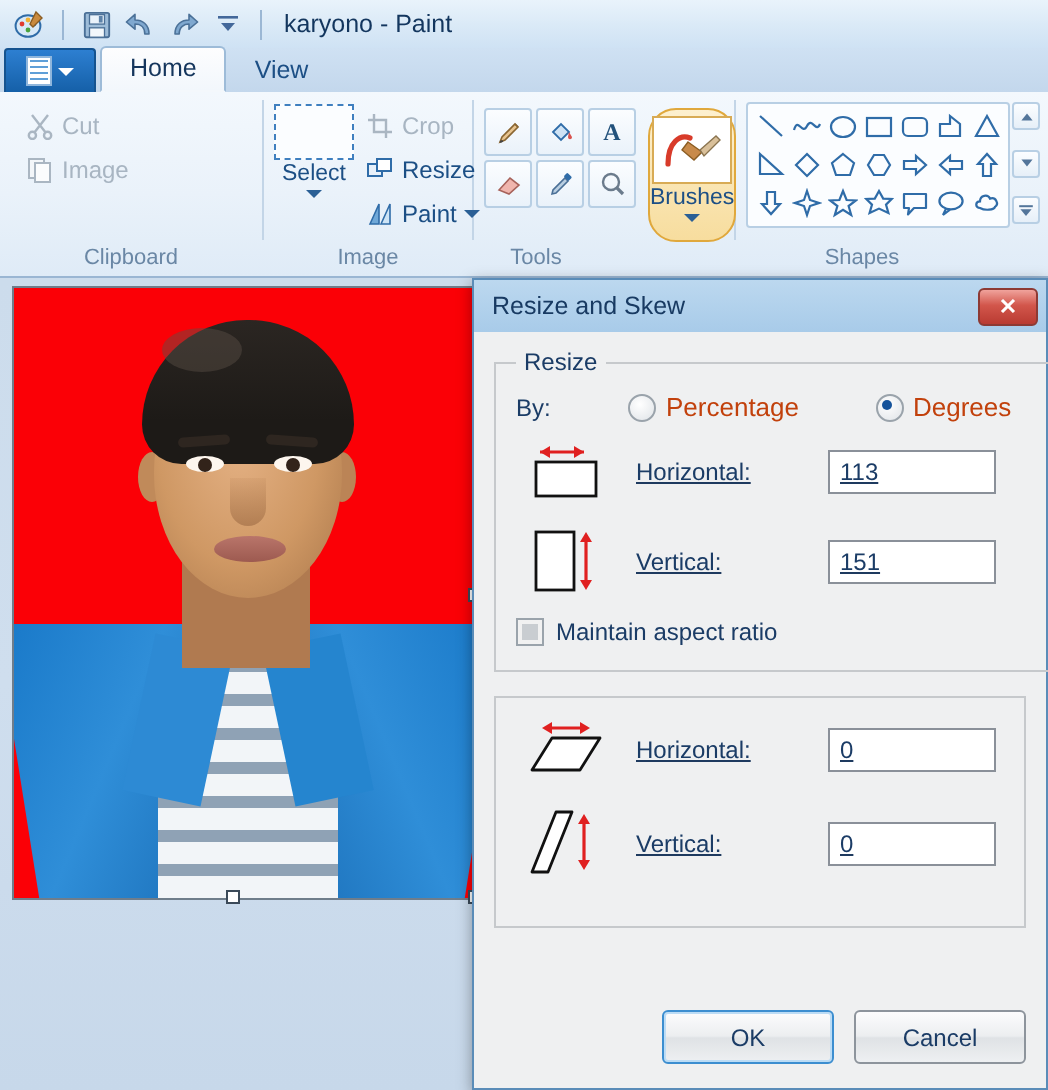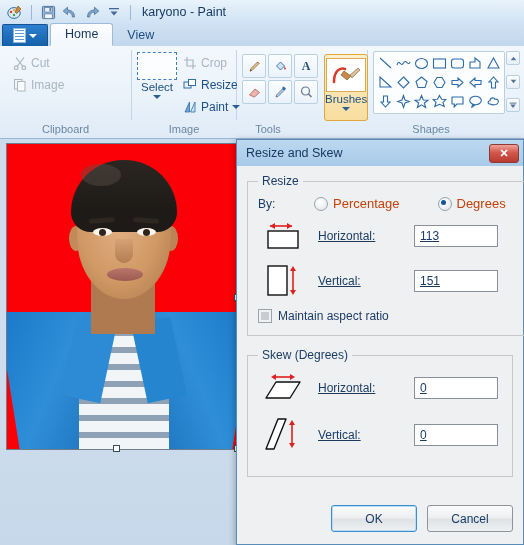--- a/index.html
+++ b/index.html
@@ -65,21 +65,21 @@
   .cb-paper:after{content:"";position:absolute;left:2px;top:2px;right:2px;bottom:2px;
     background:repeating-linear-gradient(180deg,#9fb6cc 0 1px,#fff 1px 3px);}
   .cb-clip{position:absolute;left:11px;top:0px;width:8px;height:6px;background:#cfcfcf;border:1px solid #8a8a8a;border-radius:2px;}
 
   .sel-ico{width:38px;height:26px;border:1px dashed #3f7fbf;background:#fbfdff;}
 
   
   .toolgrid{display:grid;grid-template-columns:repeat(3,24px);grid-auto-rows:24px;gap:2px;}
   .tool{border:1px solid #b8cfe4;background:linear-gradient(180deg,#fbfdff,#eaf2fa);border-radius:2px;
     display:flex;align-items:center;justify-content:center;}
-  .brush-btn{width:56px;height:62px;margin-left:6px;border:1px solid #e0a83c;border-radius:3px;
+  .brush-btn{width:56px;height:62px;margin-left:6px;border:1px solid #e0a83c;border-radius:14px;
     background:linear-gradient(180deg,#fdf0cf,#f7dd9e);display:flex;flex-direction:column;align-items:center;padding-top:3px;}
   .brush-thumb{width:38px;height:32px;background:#fff;border:1px solid #d8ab55;display:flex;align-items:center;justify-content:center;}
   .brush-lbl{font-size:11.5px;color:#1c4f85;margin-top:1px;}
 
   
   .shapes-wrap{display:flex;align-items:flex-start;padding-top:5px;}
   .shapebox{border:1px solid #b8cfe4;background:#fbfdff;padding:2px;border-radius:2px;}
   .shapegrid{display:grid;grid-template-columns:repeat(7,18px);grid-auto-rows:19px;}
   .shp{display:flex;align-items:center;justify-content:center;}
   .shp-scroll{width:12px;height:61px;margin-left:2px;display:flex;flex-direction:column;
@@ -554,21 +554,20 @@
           <input class="f-input" type="text" value="151" style="">
         </div>
 
         <label class="chk-row">
           <span class="chk"></span>
           <span>Maintain aspect ratio</span>
         </label>
       </fieldset>
 
       <fieldset class="grpbox">
-        <legend>Skew (Degrees)</legend>
 
         <div class="field-row">
           <span class="icon-cell">
             <svg width="46" height="36" viewBox="0 0 46 36">
               <path d="M11 7 L31 7" stroke="#e02020" stroke-width="1.6"></path>
               <path d="M9 7 L14 4 L14 10 Z" fill="#e02020"></path>
                 <path d="M33 7 L28 4 L28 10 Z" fill="#e02020"></path>
               <path d="M14 12 L38 12 L28 28 L4 28 Z" fill="#fff" stroke="#111" stroke-width="1.4" stroke-linejoin="round"></path>
             </svg>
           </span>

